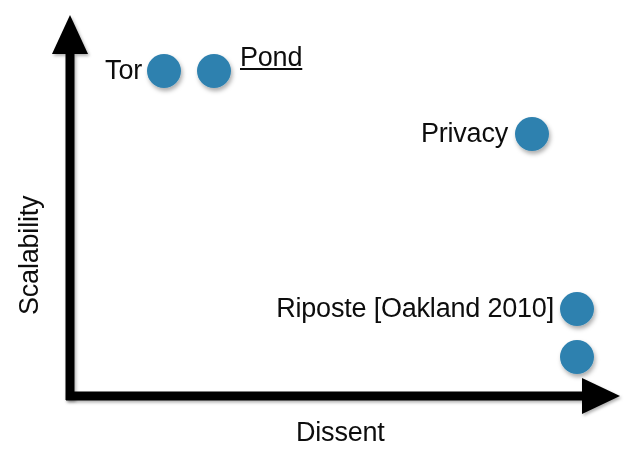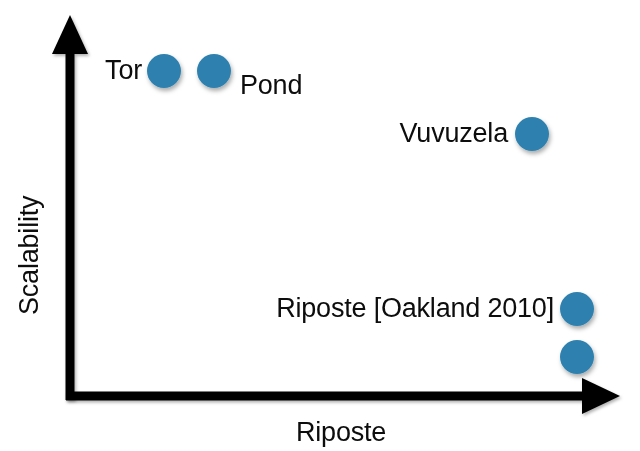--- a/index.html
+++ b/index.html
@@ -84,24 +84,24 @@
       <circle cx="164" cy="63" r="17" fill="#2e81af"></circle>
       <circle cx="214" cy="63" r="17" fill="#2e81af"></circle>
       <circle cx="532" cy="126" r="17" fill="#2e81af"></circle>
       <circle cx="577" cy="301" r="17" fill="#2e81af"></circle>
       <circle cx="577" cy="349" r="17" fill="#2e81af"></circle>
     </g>
   </svg>
 
   <div class="node-label align-right" style="left: 0px; top: 49px; width: 142px;">Tor</div>
 
-  <div class="node-label" style="left: 240px; top: 64px;">Pond</div>
+  <div class="node-label" style="left: 240px; top: 36px; text-decoration: underline;">Pond</div>
 
-  <div class="node-label align-right" style="left: 250px; top: 112px; width: 258px;">Vuvuzela</div>
+  <div class="node-label align-right" style="left: 250px; top: 112px; width: 258px;">Privacy</div>
 
   <div class="node-label align-right" style="left: 180px; top: 287px; width: 374px;">Riposte [Oakland 2010]</div>
 
 
   <div class="axis-title" id="y-axis-title" style="left: 16px; top: 307px;">Scalability</div>
 
-  <div class="axis-title" style="left: 296px; top: 411px;">Riposte</div>
+  <div class="axis-title" style="left: 296px; top: 411px;">Dissent</div>
 
 </div>
 
 </body></html>

